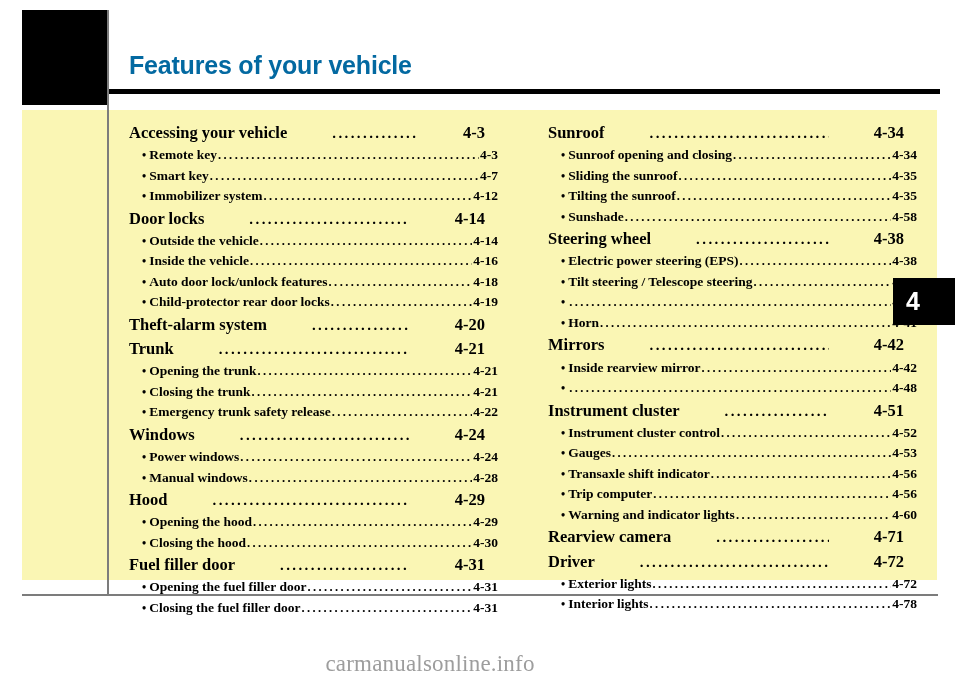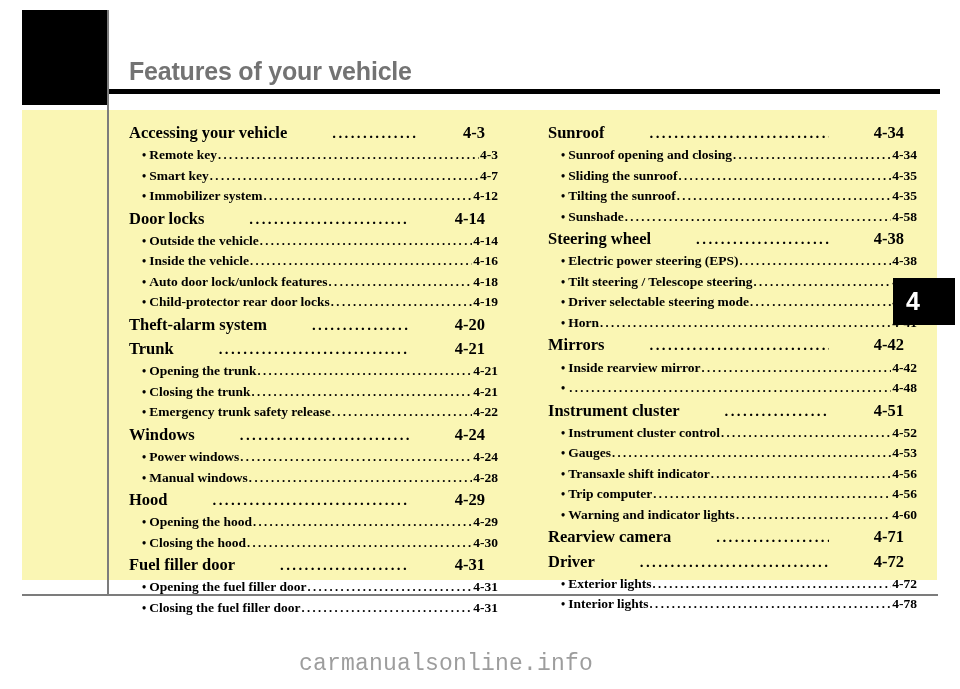--- a/index.html
+++ b/index.html
@@ -20,25 +20,25 @@
     position: absolute;
     left: 22px;
     top: 10px;
     width: 86px;
     height: 95px;
     background: #000000;
   }
   #page-title {
     position: absolute;
     left: 129px;
-    top: 57px;
+    top: 51px;
     font-family: "Liberation Sans", sans-serif;
     font-weight: bold;
     font-size: 25px;
-    color: #737373;
+    color: #0369a1;
     letter-spacing: -0.2px;
     white-space: nowrap;
   }
   #header-rule {
     position: absolute;
     left: 108px;
     top: 89px;
     width: 832px;
     height: 5px;
     background: #000000;
@@ -146,25 +146,24 @@
     font-size: 12px;
   }
 
   
   #watermark {
     position: absolute;
     left: 0;
     top: 651px;
     width: 860px;
     text-align: center;
-    font-family: Liberation Mono, monospace;
+    font-family: Liberation Serif, serif;
     font-size: 23px;
     color: #9d9d9d;
     letter-spacing: 0.2px;
-    margin-left: 16px;
   }
 </style>
 </head>
 <body>
 
 <div id="header-block"></div>
 
 <div id="page-title">Features of your vehicle</div>
 
 <div id="header-rule"></div>
@@ -349,21 +348,20 @@
       <span class="page">4-38</span>
     </div>
     <div class="toc-entry level2">
       <span class="bullet">•</span>
       <span class="label">Tilt steering / Telescope steering</span>
       <span class="leader">..........................................................................................</span>
       <span class="page">4-39</span>
     </div>
     <div class="toc-entry level2">
       <span class="bullet">•</span>
-      <span class="label">Driver selectable steering mode</span>
       <span class="leader">..........................................................................................</span>
       <span class="page">4-39</span>
     </div>
     <div class="toc-entry level2">
       <span class="bullet">•</span>
       <span class="label">Horn</span>
       <span class="leader">..........................................................................................</span>
       <span class="page">4-41</span>
     </div>
     <div class="toc-entry level1">

